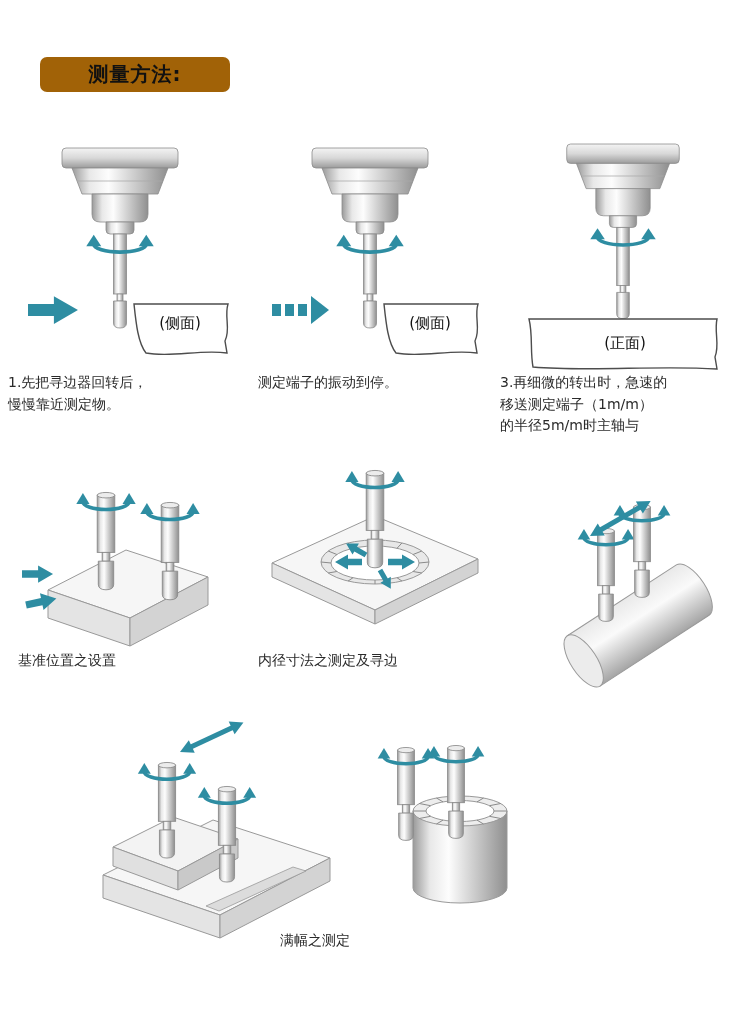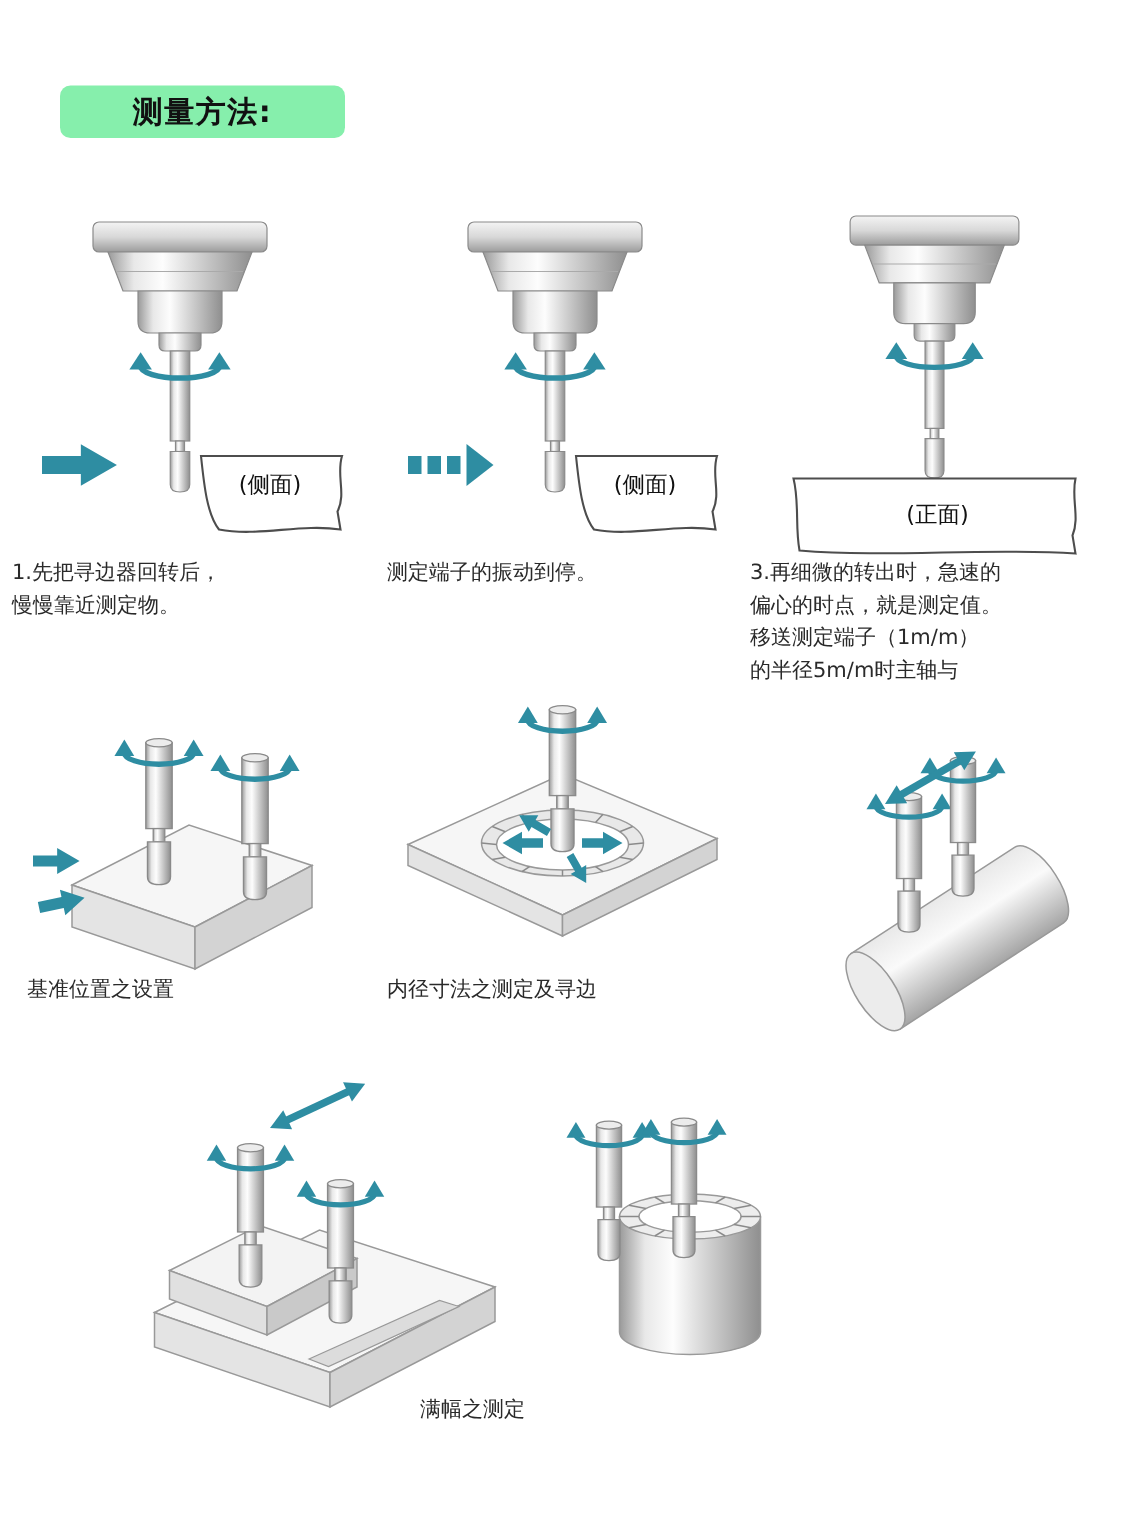--- a/index.html
+++ b/index.html
@@ -1,21 +1,21 @@
 <!DOCTYPE html>
 <html><head>
 <meta charset="utf-8">
 <style>
   * { margin:0; padding:0; box-sizing:border-box; }
   html,body { background:#ffffff; }
   body { font-family:"DejaVu Sans","Liberation Sans",sans-serif; }
   .page { position:relative; width:750px; height:1013px; background:#ffffff; overflow:hidden; }
   .badge {
     position:absolute; left:40px; top:57px; width:190px; height:35px;
-    background:#86efac; border-radius:7px;
+    background:#a16207; border-radius:7px;
     display:flex; align-items:center; justify-content:center;
     font-size:20px; font-weight:bold; color:#111; letter-spacing:1px;
   }
   .ill { position:absolute; }
   .caption { position:absolute; font-size:14px; line-height:1.55; color:#2a2a2a; text-align:left; }
   svg text { font-family:"DejaVu Sans","Liberation Sans",sans-serif; }
 </style>
 </head>
 <body>
 
@@ -109,21 +109,20 @@
     <div>测定端子的振动到停。</div>
   </div>
 
   <svg class="ill" style="left:505px;top:138px" width="245" height="240" viewBox="0 0 245 240">
     <use href="#spindle" transform="translate(118,6) scale(0.97)"></use>
     <path d="M 24 181 L 212 181 C 209 194 215 207 210 219 L 212 231 C 152 227 86 234 28 229 C 25 213 28 197 24 181 Z" fill="#ffffff" stroke="#4d4d4d" stroke-width="1.4"></path>
     <text x="120" y="210" text-anchor="middle" font-size="15" fill="#111111">(正面)</text>
   </svg>
   <div class="caption" style="left:500px;top:372px;width:250px">
     <div>3.再细微的转出时，急速的</div>
-    <div>偏心的时点，就是测定值。</div>
     <div>移送测定端子（1m/m）</div>
     <div>的半径5m/m时主轴与</div>
   </div>
 
   <svg class="ill" style="left:18px;top:450px" width="215" height="200" viewBox="0 0 215 200">
     <polygon points="30,140 108,100 190,127 112,168" fill="#f6f6f6" stroke="#999999" stroke-width="1"></polygon>
     <polygon points="30,140 112,168 112,196 30,168" fill="#e4e4e4" stroke="#999999" stroke-width="1"></polygon>
     <polygon points="112,168 190,127 190,155 112,196" fill="#d3d3d3" stroke="#999999" stroke-width="1"></polygon>
     <use href="#pin" transform="translate(88,43) scale(1.1)"></use>
     <use href="#pin" transform="translate(152,53) scale(1.1)"></use>

